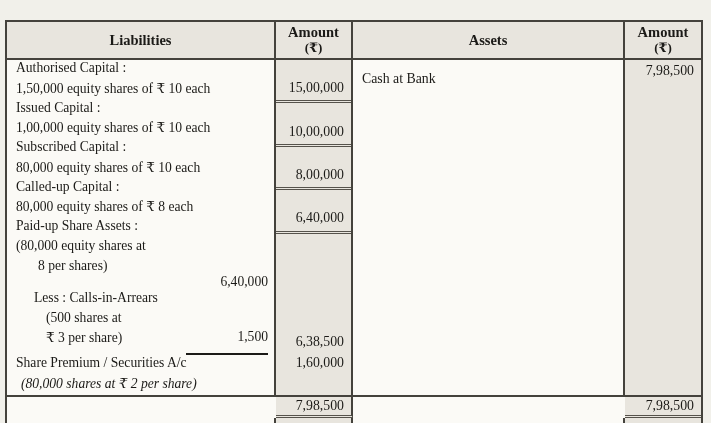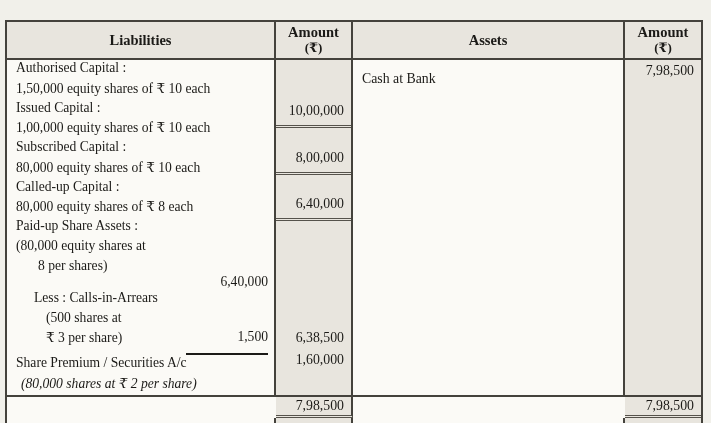--- a/index.html
+++ b/index.html
@@ -136,20 +136,23 @@
         <div class="line">
             <span>Share Premium / Securities A/c</span>
           </div>
         <div class="line ind-d">
             <span>(80,000 shares at  ₹ 2 per share)</span>
           </div>
       </div>
 
       <div class="stack numcol w2 vr shade">
         <div class="line"></div>
+        <div class="line dbl">
+            <span>15,00,000</span>
+          </div>
         <div class="line"></div>
         <div class="line dbl">
             <span>10,00,000</span>
           </div>
         <div class="line"></div>
         <div class="line dbl">
             <span>8,00,000</span>
           </div>
         <div class="line"></div>
         <div class="line dbl">

